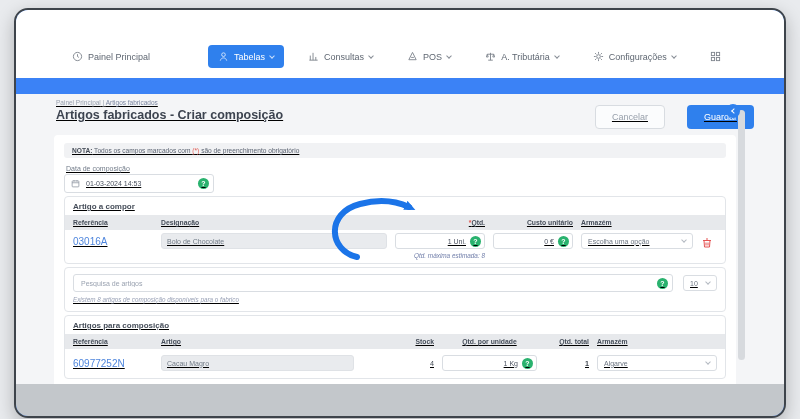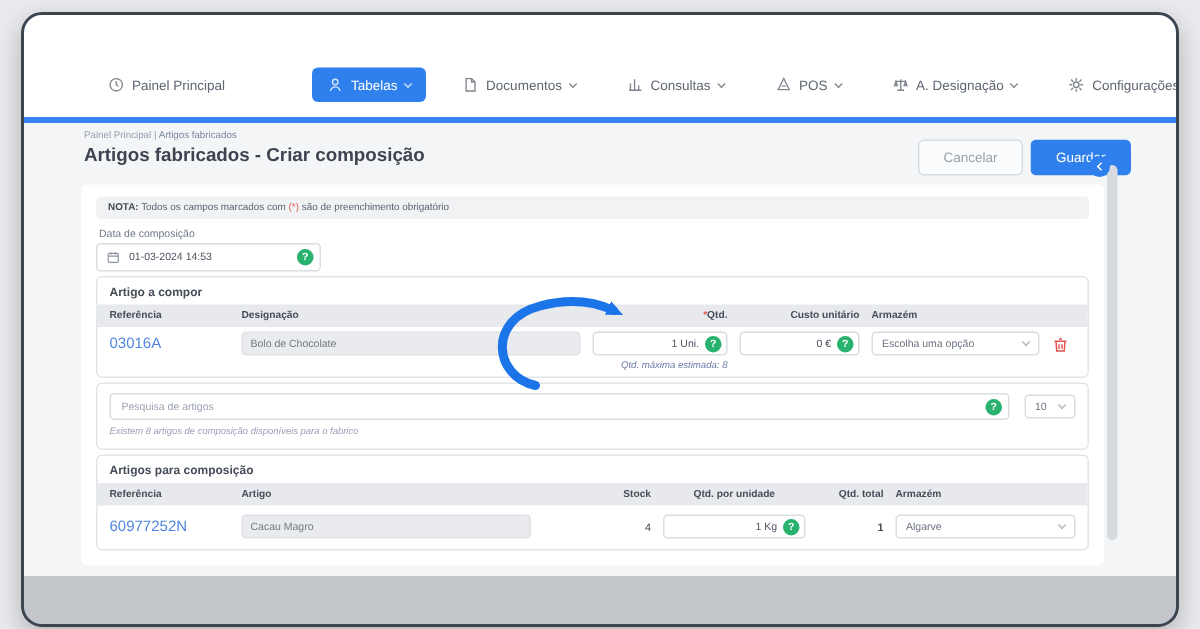--- a/index.html
+++ b/index.html
@@ -13,28 +13,28 @@
   .topnav { position:absolute; left:0; top:0; width:100%; height:68px; background:#fff;
     display:flex; align-items:flex-end; padding:0 0 10px 46px; gap:14px; }
   .nav-item { display:flex; align-items:center; gap:5px; font-size:9px; color:#5f6772;
     padding:6px 10px; border-radius:4px; cursor:pointer; white-space:nowrap; }
   .nav-item svg { width:11px; height:11px; stroke:currentColor; fill:none; stroke-width:2; opacity:.8; }
   .nav-item.active { background:#2f80ed; color:#fff;margin-left:34px; }
   .chev { width:4px; height:4px; border-right:1.2px solid currentColor; border-bottom:1.2px solid currentColor;
     display:inline-block; transform:rotate(45deg); margin-top:-2px; opacity:.75; }
 
   
-  .content { position:absolute; left:0; top:72px; width:100%; bottom:32px; background:#f4f5f7; overflow:hidden; }
+  .content { position:absolute; left:0; top:84px; width:100%; bottom:32px; background:#f4f5f7; overflow:hidden;text-decoration:underline; }
   .band { position:absolute; left:0; bottom:0; width:100%; height:32px; background:#c3c7cb; }
 
   .page-head { display:flex; justify-content:space-between; align-items:flex-start; padding:5px 16px 6px 40px; }
   .breadcrumb { font-size:6.5px; color:#98a0ae; margin-bottom:2px; }
   .breadcrumb .cur { color:#7b86a0; }
   .page-title { font-size:12.5px; font-weight:bold; color:#3d4450; }
-  .head-btns { display:flex; gap:5px; margin-top:6px; margin-right:14px; }
+  .head-btns { display:flex; gap:22px; margin-top:6px; margin-right:14px; }
   .btn { font-size:9px; padding:6px 16px; border-radius:4px; cursor:pointer; border:1px solid transparent; font-family:inherit; }
   .btn.ghost { background:#fbfcfd; border-color:#d8dce1; color:#98a0ab; }
   .btn.primary { background:#2f80ed; color:#fff; }
 
   .card { margin:0 48px 0 38px; background:#fff; border-radius:4px; padding:8px 10px 10px; position:relative; }
 
   .nota { background:#f1f2f4; border-radius:3px; padding:4px 8px; font-size:6.6px; color:#5a6270; }
   .nota b { color:#444b56; }
   .red { color:#e25950; }
 
@@ -111,47 +111,39 @@
     <div class="nav-item active">
       <svg viewBox="0 0 24 24">
           <circle cx="12" cy="8" r="4"></circle>
           <path d="M5 21c1-4 4-6 7-6s6 2 7 6"></path>
         </svg>
       <span>Tabelas</span>
       <span class="chev"></span>
     </div>
     <div class="nav-item">
       <svg viewBox="0 0 24 24">
-          <path d="M6 3h8l5 5v13H6z"></path>
-          <path d="M14 3v5h5"></path>
-        </svg>
-      <span>Documentos</span>
-      <span class="chev"></span>
-    </div>
-    <div class="nav-item">
-      <svg viewBox="0 0 24 24">
           <path d="M5 20V10M11 20V4M17 20v-7M3 20h18"></path>
         </svg>
       <span>Consultas</span>
       <span class="chev"></span>
     </div>
     <div class="nav-item">
       <svg viewBox="0 0 24 24">
           <path d="M12 3L4 19h16z"></path>
           <path d="M9 14h6"></path>
         </svg>
       <span>POS</span>
       <span class="chev"></span>
     </div>
     <div class="nav-item">
       <svg viewBox="0 0 24 24">
           <path d="M12 4v16M7 20h10M5 7h14"></path>
           <path d="M5 7l-2 6h4zM19 7l-2 6h4z"></path>
         </svg>
-      <span>A. Designação</span>
+      <span>A. Tributária</span>
       <span class="chev"></span>
     </div>
     <div class="nav-item">
       <svg viewBox="0 0 24 24">
           <circle cx="12" cy="12" r="4"></circle>
           <path d="M12 2v4M12 18v4M2 12h4M18 12h4M4.5 4.5l3 3M16.5 16.5l3 3M19.5 4.5l-3 3M7.5 16.5l-3 3"></path>
         </svg>
       <span>Configurações</span>
       <span class="chev"></span>
     </div>

